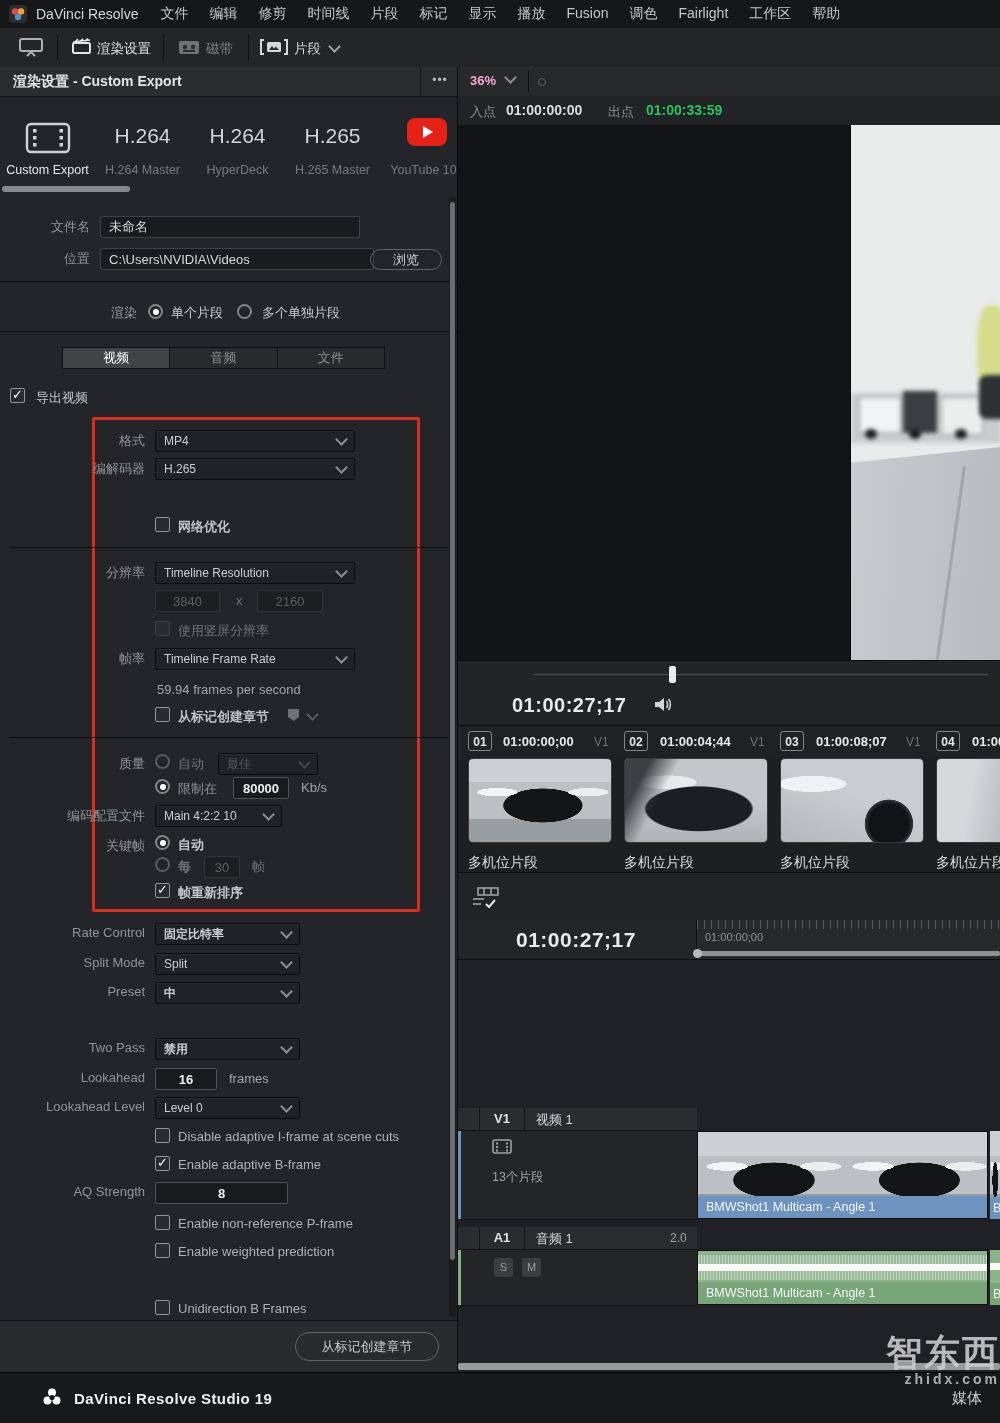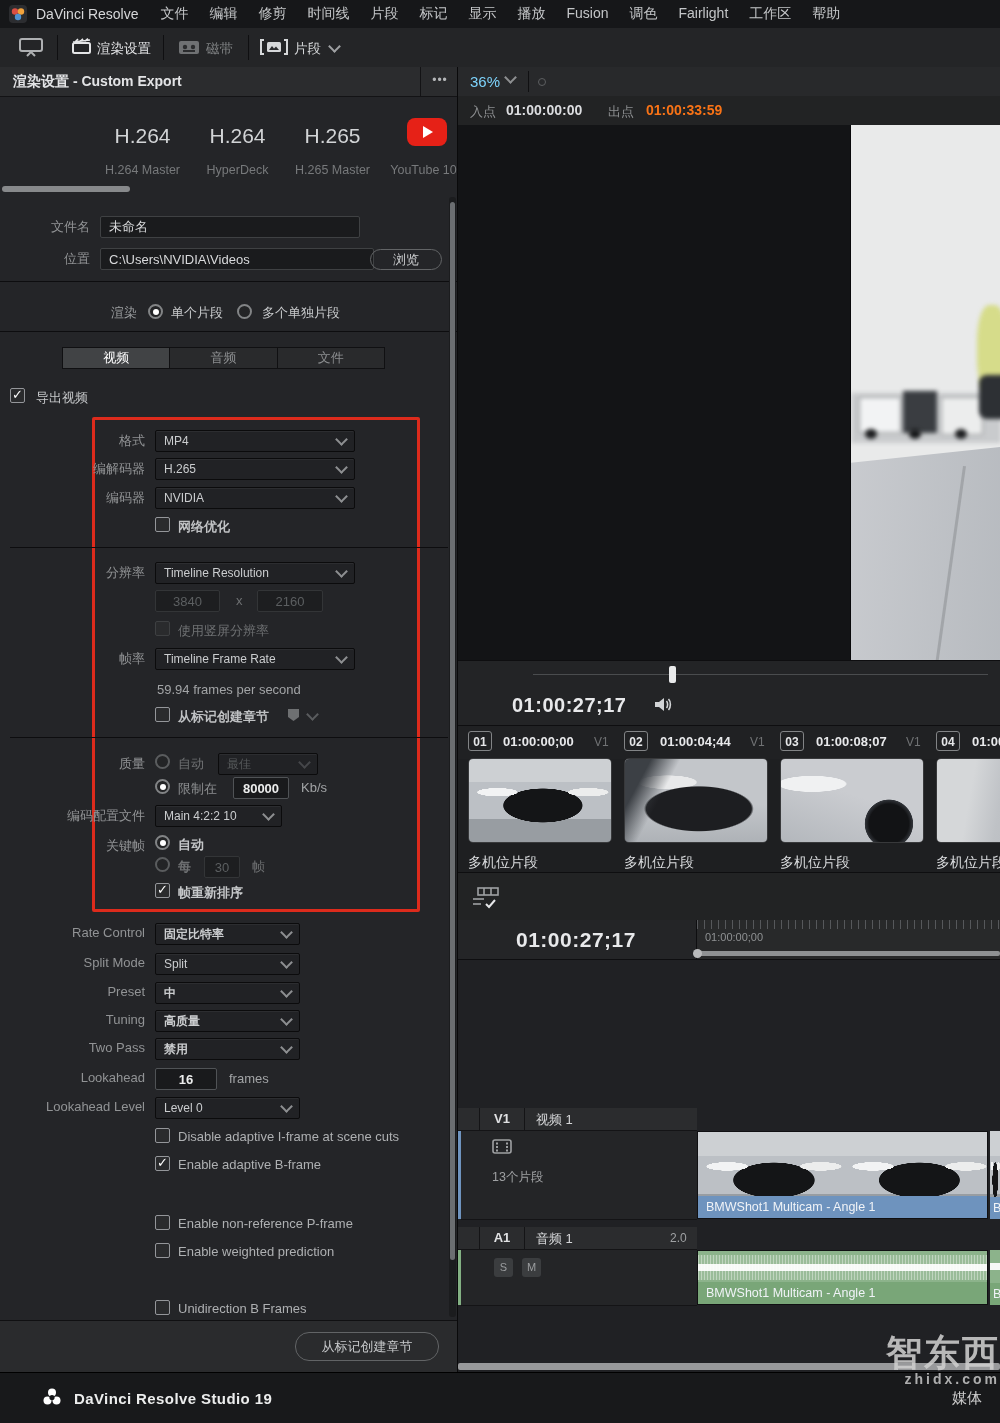--- a/index.html
+++ b/index.html
@@ -196,20 +196,36 @@
   <span class="abs chv" style="left:330px;top:18px;border-color:#9fa1a3"></span>
 </div>
 
 <div id="left">
 
   <div id="lp-head">
     <span class="t">渲染设置 - Custom Export</span>
   </div>
   <div id="lp-dots">•••</div>
 
+  <div class="ptile" style="left:0;width:95px">
+    <span class="abs" style="left:50%;top:26px;margin-left:-23px">
+      <svg width="46" height="32">
+          <rect x="2" y="2" width="42" height="28" rx="4" fill="none" stroke="#cfd1d3" stroke-width="2.4"></rect>
+          <g fill="#cfd1d3">
+            <rect x="8" y="7" width="3.5" height="3.5"></rect>
+            <rect x="8" y="14" width="3.5" height="3.5"></rect>
+            <rect x="8" y="21" width="3.5" height="3.5"></rect>
+            <rect x="34.5" y="7" width="3.5" height="3.5"></rect>
+            <rect x="34.5" y="14" width="3.5" height="3.5"></rect>
+            <rect x="34.5" y="21" width="3.5" height="3.5"></rect>
+          </g>
+        </svg>
+    </span>
+    <span class="plabel active">Custom Export</span>
+  </div>
   <div class="ptile" style="left:95px;width:95px">
     <span class="ptitle">H.264</span>
     <span class="plabel">H.264 Master</span>
   </div>
   <div class="ptile" style="left:190px;width:95px">
     <span class="ptitle">H.264</span>
     <span class="plabel">HyperDeck</span>
   </div>
   <div class="ptile" style="left:285px;width:95px">
     <span class="ptitle">H.265</span>
@@ -258,27 +274,20 @@
     <span class="lbl">格式</span>
     <span class="dd" style="left:155px;width:200px">
         <span class="txt">MP4</span>
         <i class="chv"></i>
       </span>
   </div>
   <div class="fr" style="top:391px">
     <span class="lbl">编解码器</span>
     <span class="dd" style="left:155px;width:200px">
         <span class="txt">H.265</span>
-        <i class="chv"></i>
-      </span>
-  </div>
-  <div class="fr" style="top:420px">
-    <span class="lbl">编码器</span>
-    <span class="dd" style="left:155px;width:200px">
-        <span class="txt">NVIDIA</span>
         <i class="chv"></i>
       </span>
   </div>
   <div class="fr" style="top:450px">
     <span class="cb" style="left:155px"></span>
     <span class="cbl" style="left:178px;top:1px;color:#c0c2c4;font-weight:700">网络优化</span>
   </div>
   <div class="divl" style="top:480px;left:10px;width:438px"></div>
 
   <div class="fr" style="top:495px">
@@ -374,27 +383,20 @@
         <i class="chv"></i>
       </span>
   </div>
   <div class="fr" style="top:915px">
     <span class="lbl">Preset</span>
     <span class="dd" style="left:155px;width:145px">
         <span class="txt" style="font-weight:700">中</span>
         <i class="chv"></i>
       </span>
   </div>
-  <div class="fr" style="top:943px">
-    <span class="lbl">Tuning</span>
-    <span class="dd" style="left:155px;width:145px">
-        <span class="txt" style="font-weight:700">高质量</span>
-        <i class="chv"></i>
-      </span>
-  </div>
   <div class="fr" style="top:971px">
     <span class="lbl">Two Pass</span>
     <span class="dd" style="left:155px;width:145px">
         <span class="txt" style="font-weight:700">禁用</span>
         <i class="chv"></i>
       </span>
   </div>
   <div class="fr" style="top:1001px">
     <span class="lbl">Lookahead</span>
     <input class="nin" style="left: 155px; width: 62px;" value="16">
@@ -408,20 +410,24 @@
       </span>
   </div>
   <div class="fr" style="top:1061px">
     <span class="cb" style="left:155px"></span>
     <span class="cbl" style="left:178px;top:1px">Disable adaptive I-frame at scene cuts</span>
   </div>
   <div class="fr" style="top:1089px">
     <span class="cb on" style="left:155px"></span>
     <span class="cbl" style="left:178px;top:1px">Enable adaptive B-frame</span>
   </div>
+  <div class="fr" style="top:1115px">
+    <span class="lbl">AQ Strength</span>
+    <input class="nin" style="left: 155px; width: 133px;" value="8">
+  </div>
   <div class="fr" style="top:1148px">
     <span class="cb" style="left:155px"></span>
     <span class="cbl" style="left:178px;top:1px">Enable non-reference P-frame</span>
   </div>
   <div class="fr" style="top:1176px">
     <span class="cb" style="left:155px"></span>
     <span class="cbl" style="left:178px;top:1px">Enable weighted prediction</span>
   </div>
   <div class="fr" style="top:1233px">
     <span class="cb" style="left:155px"></span>
@@ -431,31 +437,31 @@
   <div id="lp-bottom">
     <span class="rbtn" style="left:295px;top:11px;width:142px;height:27px;line-height:27px;border-radius:14px">从标记创建章节</span>
   </div>
   <div id="vscroll-track"></div>
   <div id="vscroll"></div>
 </div>
 
 <div id="right">
 
   <div id="vtoolbar">
-    <span class="abs" style="left:12px;top:6px;font-size:15px;font-weight:400;color:#7dd3fc">36%</span>
+    <span class="abs" style="left:12px;top:6px;font-size:13px;font-weight:700;color:#f9a8d4">36%</span>
     <span class="abs chv" style="left:48px;top:10px"></span>
     <span class="abs" style="left:70px;top:4px;width:1px;height:21px;background:#101012"></span>
     <span class="abs" style="left:80px;top:11px;width:6px;height:6px;border:1.5px solid #5c5e60;border-radius:50%"></span>
   </div>
 
   <div id="inout">
     <span class="abs" style="left:12px;top:7px;color:#8d8f91">入点</span>
     <span class="abs" style="left:48px;top:6px;color:#dcdde0;font-size:14px;font-weight:700">01:00:00:00</span>
     <span class="abs" style="left:150px;top:7px;color:#8d8f91">出点</span>
-    <span class="abs" style="left:188px;top:6px;color:#f97316;font-size:14px;font-weight:700">01:00:33:59</span>
+    <span class="abs" style="left:188px;top:6px;color:#22c55e;font-size:14px;font-weight:700">01:00:33:59</span>
   </div>
 
   <div id="viewer">
     <div id="vframe">
       <div class="blob" style="left:0;top:268px;width:150px;height:50px;background:#c9cbcd"></div>
       <div class="blob" style="left:8px;top:272px;width:40px;height:34px;background:#f2f3f4;border:1px solid #8c8e90"></div>
       <div class="blob" style="left:52px;top:266px;width:34px;height:42px;background:#3a3d41"></div>
       <div class="blob" style="left:90px;top:272px;width:40px;height:36px;background:#eceded;border:1px solid #909294"></div>
       <div class="blob" style="left:14px;top:304px;width:12px;height:10px;background:#1d1e20;border-radius:50%"></div>
       <div class="blob" style="left:58px;top:304px;width:12px;height:10px;background:#17181a;border-radius:50%"></div>

